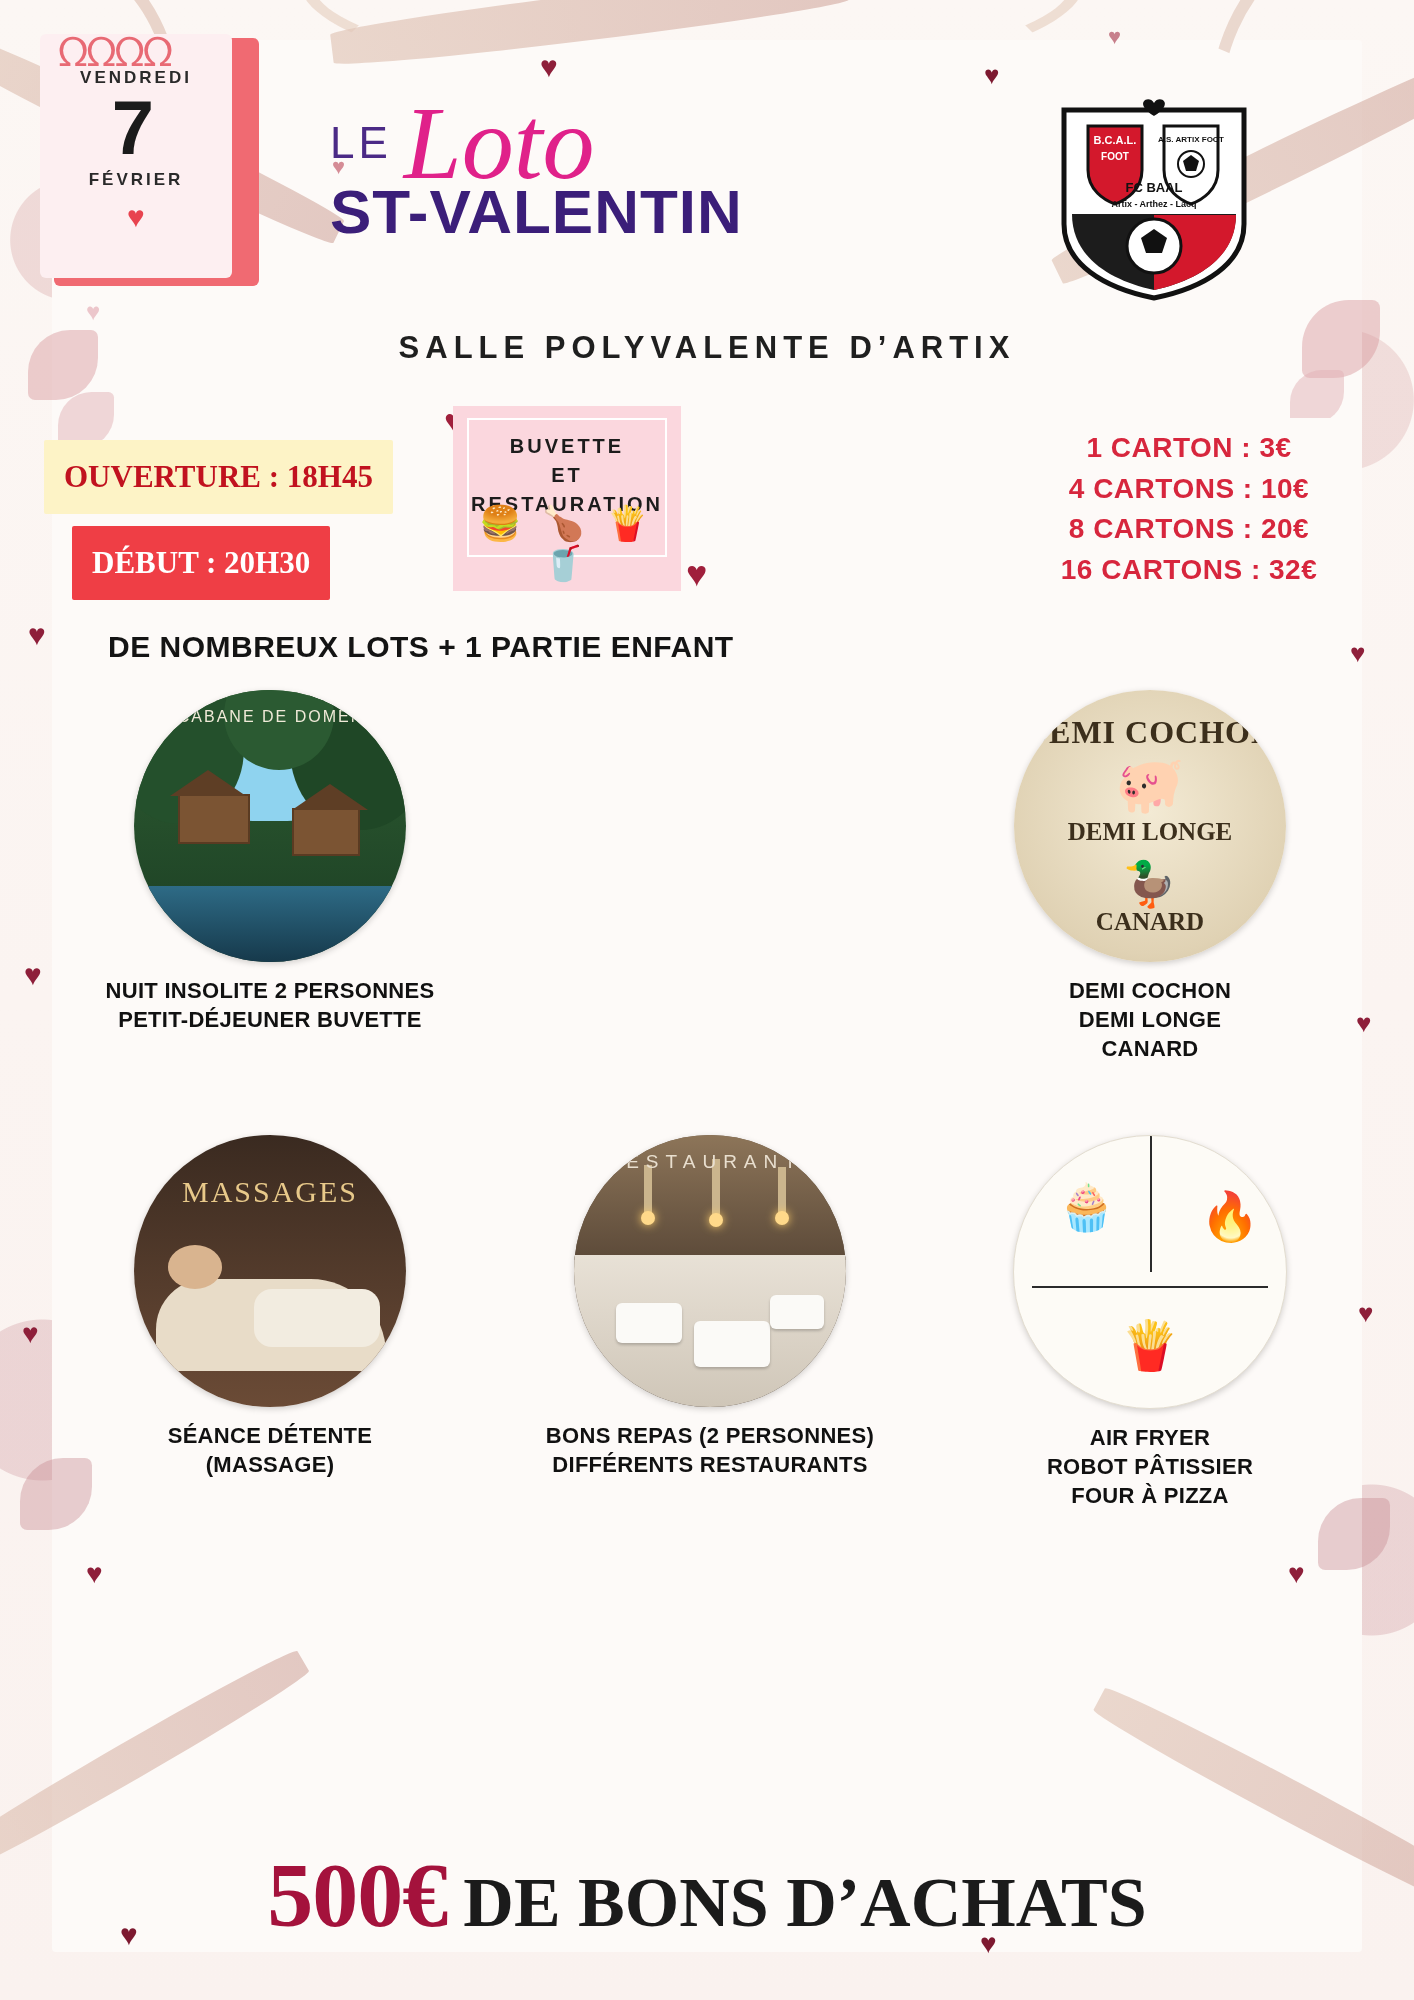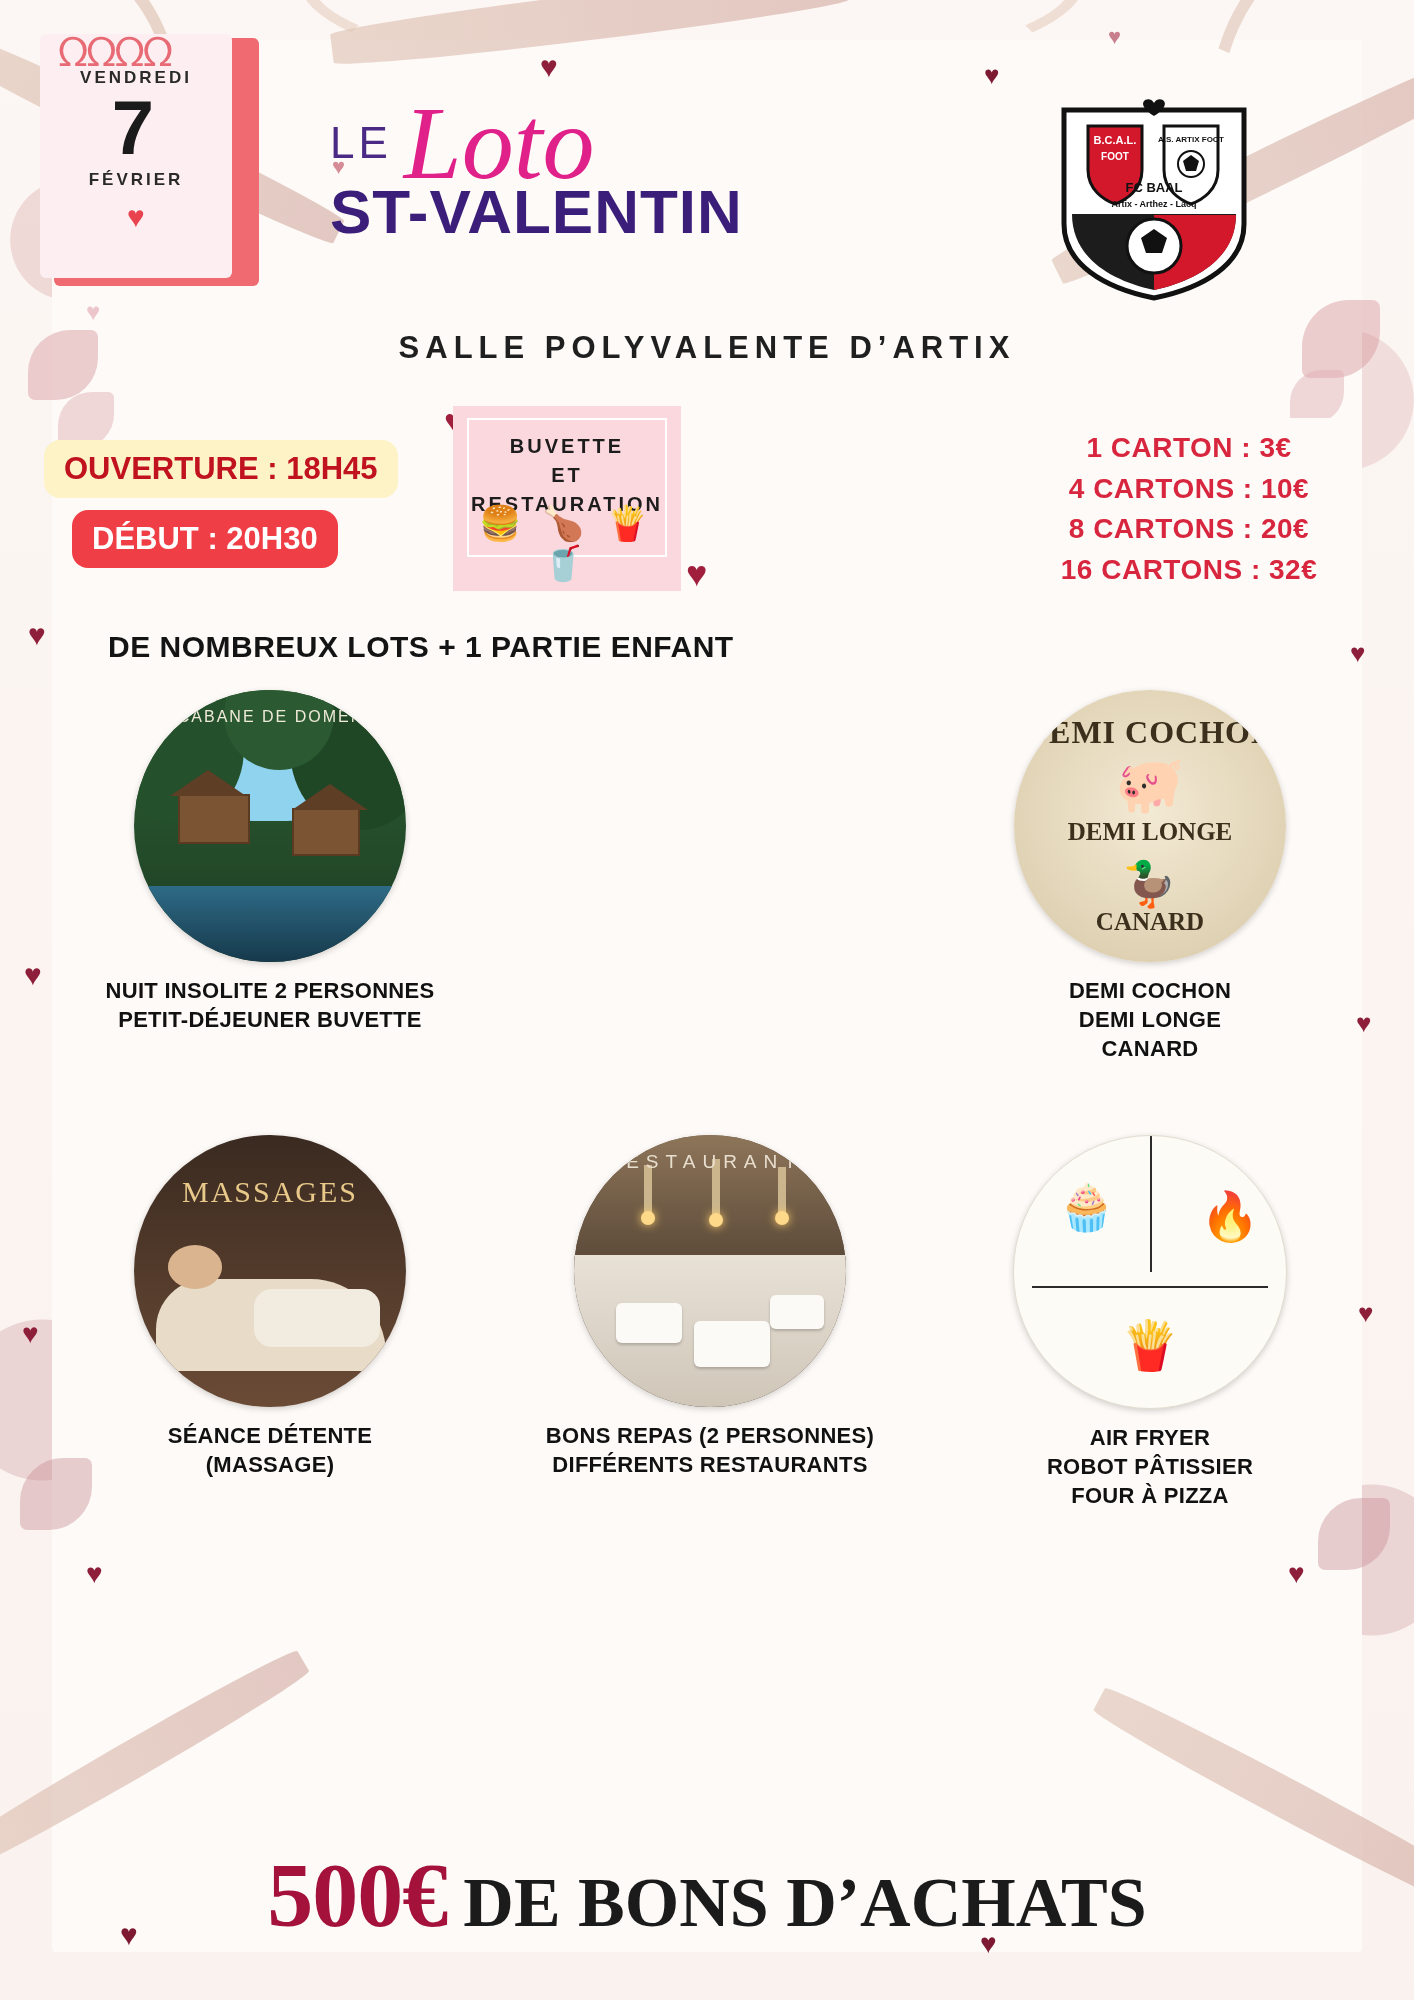--- a/index.html
+++ b/index.html
@@ -54,21 +54,21 @@
     margin-left:12px;vertical-align:middle;line-height:.9;}
   .t-sv{font-size:62px;font-weight:700;color:#3b1e79;letter-spacing:1px;margin-top:-14px;}
   .subtitle{position:absolute;left:0;right:0;top:330px;text-align:center;font-size:31px;letter-spacing:6px;color:#1f1f1f;font-weight:600;}
 
   
   .crest{position:absolute;right:160px;top:96px;width:200px;height:206px;}
   .crest svg{display:block;}
 
   
   .times{position:absolute;left:44px;top:440px;width:390px;}
-  .time-pill{display:inline-block;padding:11px 20px;border-radius:16px;font-size:31px;font-weight:700;}
+  .time-pill{display:inline-block;padding:19px 20px;border-radius:2px;font-size:31px;font-weight:700;font-family:Liberation Serif, serif;}
   .time-1{background:#fdf3c6;color:#c1121f;}
   .time-2{background:#ef3e45;color:#ffffff;margin-top:12px;margin-left:28px;}
 
   
   .buvette{position:absolute;left:453px;top:406px;width:228px;height:185px;background:#fbd7de;}
   .buvette-inner{position:absolute;left:14px;top:12px;right:14px;bottom:34px;border:2px solid #ffffff;}
   .buvette-txt{position:absolute;left:0;right:0;top:26px;text-align:center;font-size:20px;font-weight:700;letter-spacing:3px;color:#1c1c1c;line-height:1.45;}
   .buvette-icons{position:absolute;left:0;right:0;bottom:8px;text-align:center;font-size:34px;letter-spacing:6px;}
 
   

